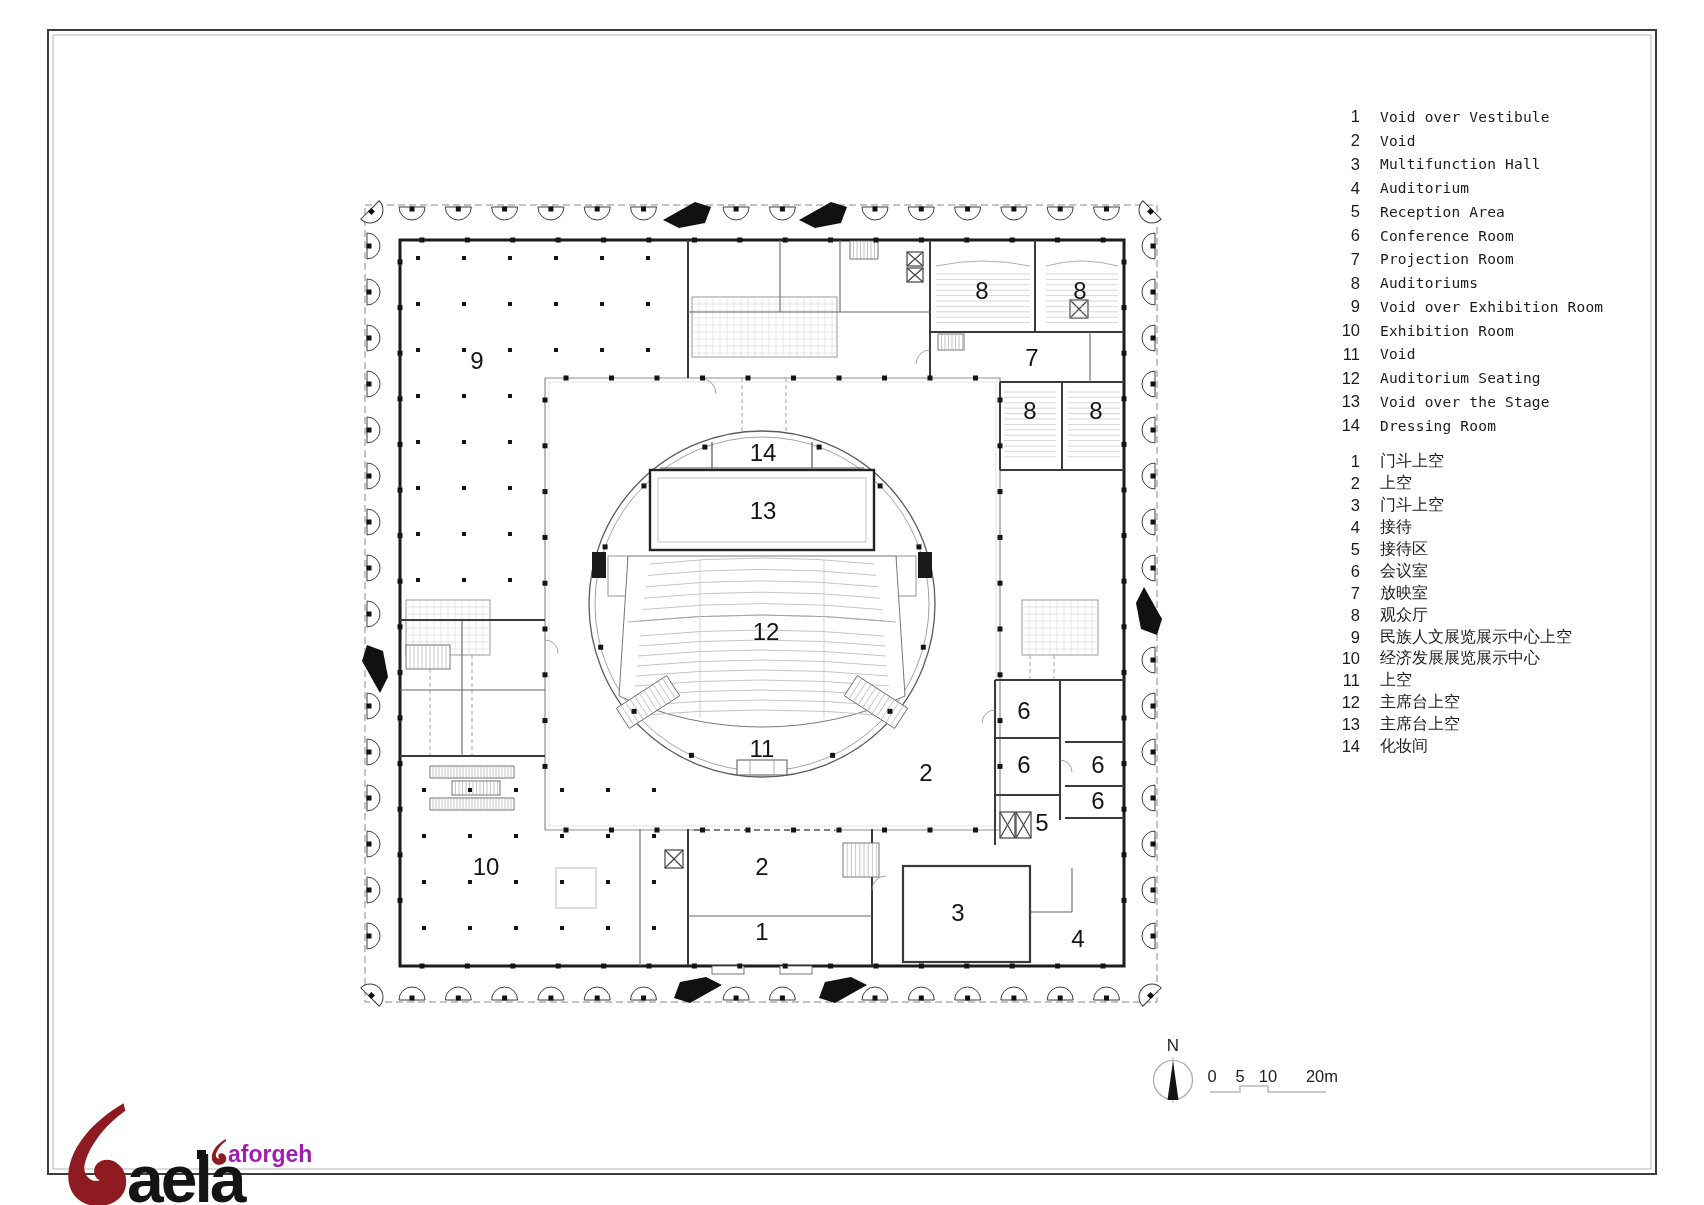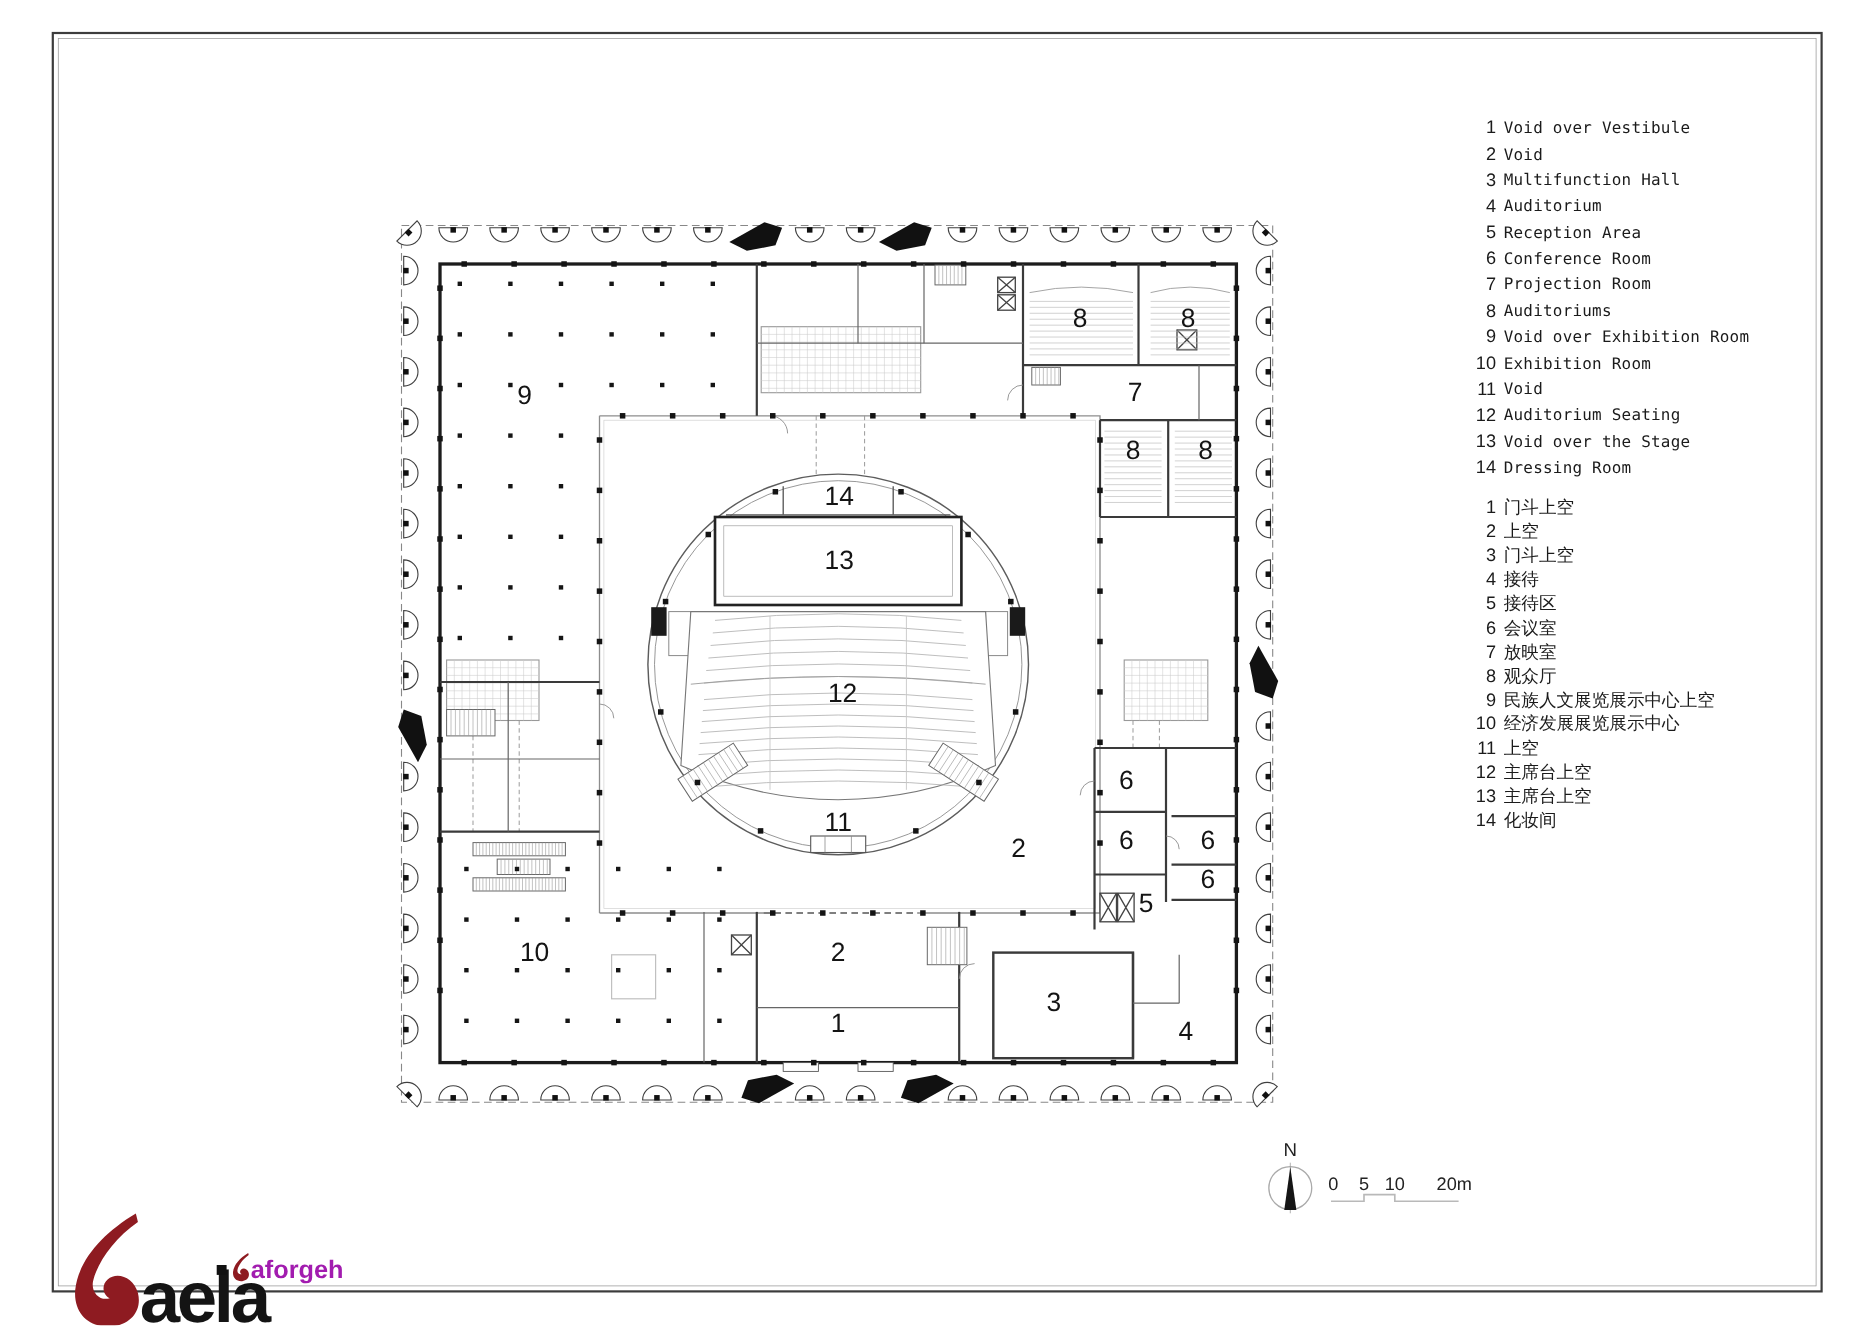--- a/index.html
+++ b/index.html
@@ -6,21 +6,21 @@
   .sheet{position:relative;width:1704px;height:1205px;background:#fff;overflow:hidden;
          font-family:"Liberation Sans",sans-serif;}
   #plan-svg{position:absolute;left:0;top:0;}
   
   .legend{position:absolute;display:flex;flex-direction:column;}
   #legend-en{left:1334px;top:105px;}
   #legend-cn{left:1334px;top:451px;}
   .legend-row{display:flex;align-items:center;}
   .lnum{width:26px;text-align:right;font-family:"Liberation Sans",sans-serif;
         font-size:16.5px;color:#1b1b1b;}
-  .ltxt{margin-left:7px;color:#1b1b1b;white-space:nowrap;}
+  .ltxt{margin-left:20px;color:#1b1b1b;white-space:nowrap;}
   .en .ltxt{font-family:"DejaVu Sans Mono",monospace;font-size:14.5px;letter-spacing:.2px;}
   .cn .ltxt{font-family:"Liberation Sans",sans-serif;font-size:16px;}
   
   .logo{position:absolute;left:57px;top:1096px;width:270px;height:132px;}
   .logo-mark{position:absolute;left:0;top:4px;width:76px;height:110px;}
   .brand{position:absolute;left:70px;top:50px;font-size:66px;font-weight:bold;
          letter-spacing:-3px;color:#141414;line-height:1;}
   .subbrand{position:absolute;left:140px;top:40px;height:30px;display:flex;align-items:flex-end;}
   .sq{display:inline-block;width:9px;height:9px;background:#111;margin:0 3px 7px 0;}
   .mini-mark{width:19px;height:28px;}

